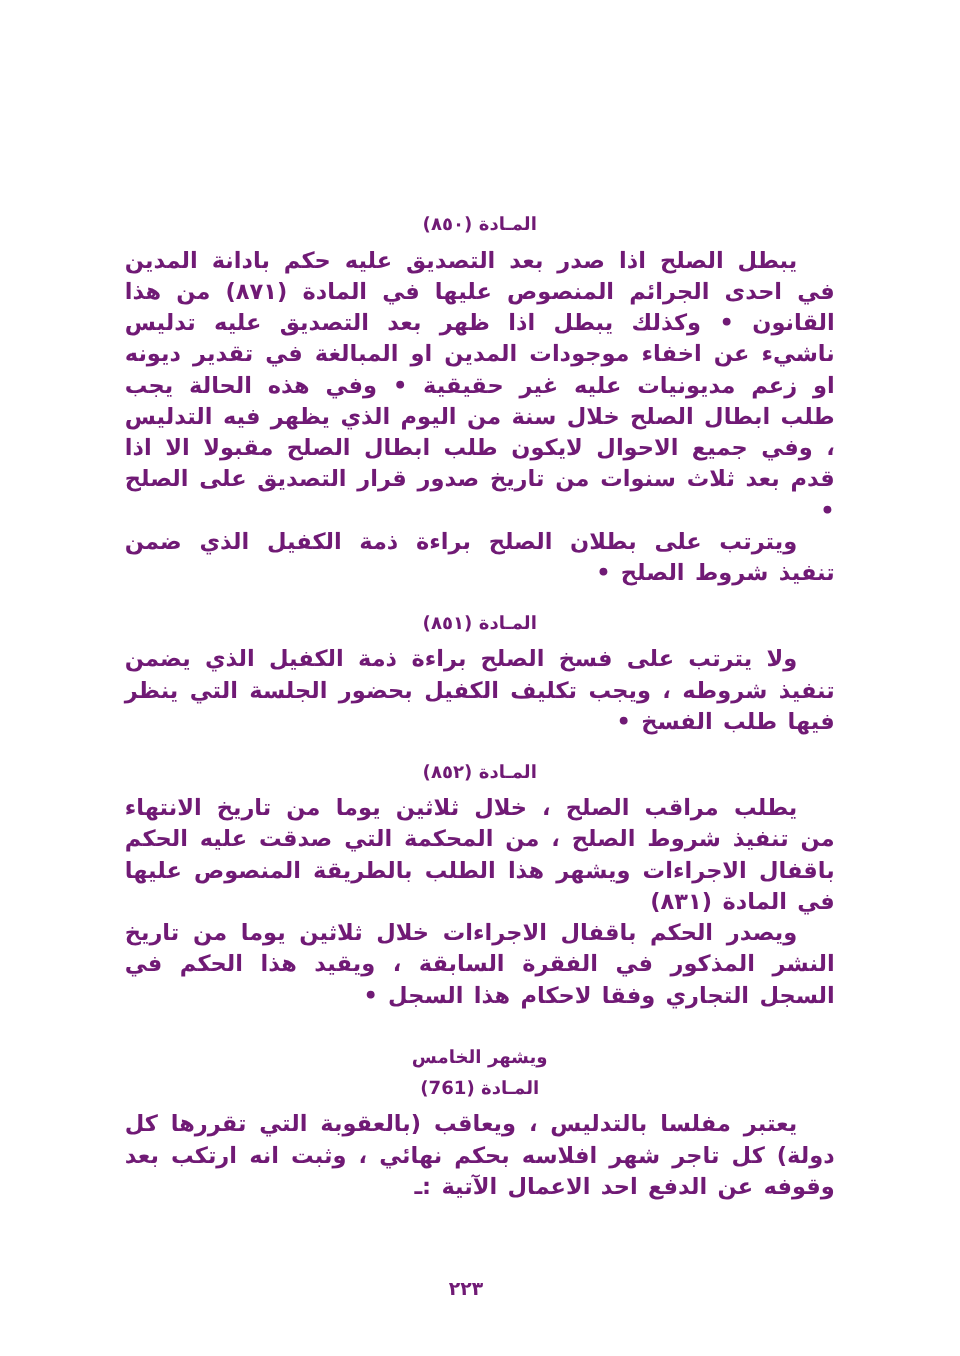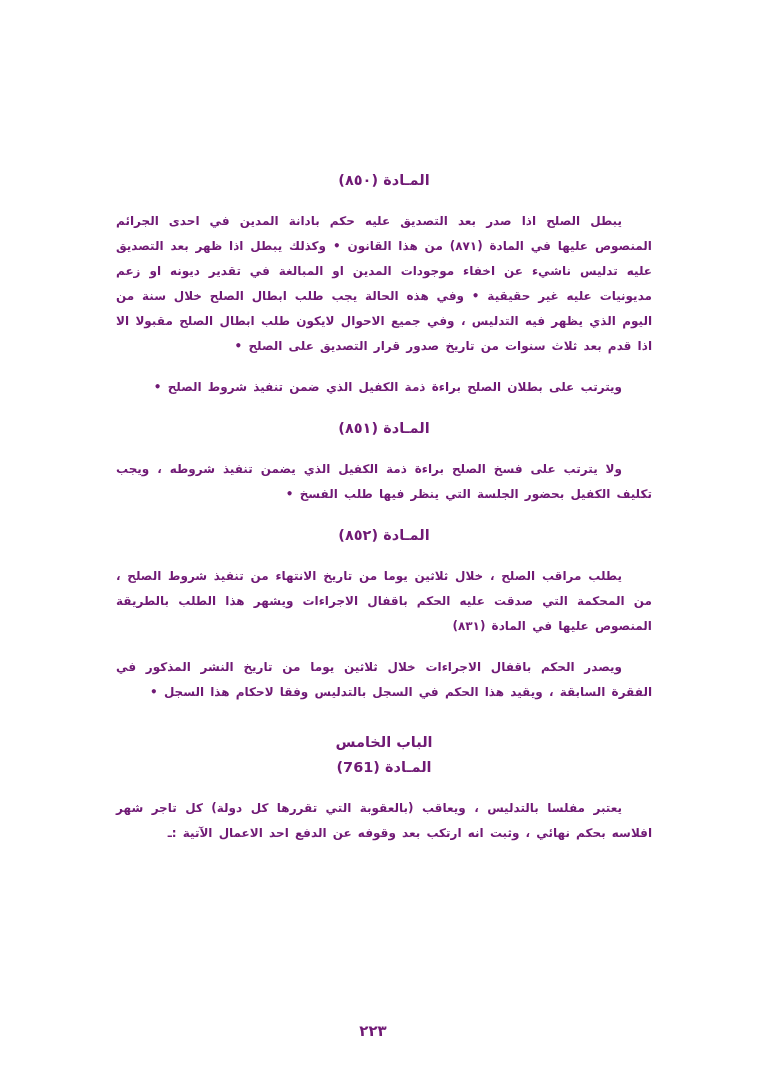--- a/index.html
+++ b/index.html
@@ -28,22 +28,22 @@
     text-align: center;
     font-weight: bold;
     font-size: 14.5px;
     line-height: 25px;
     margin: 0 0 3px 0;
   }
   .article-heading.spaced {
     margin-top: 16px;
   }
   .para {
-    margin: 16px;
-    font-size: 12px;
+    margin: 0;
+    font-size: 18px;
     font-weight: bold;
     line-height: 25px;
     text-align: justify;
     text-indent: 30px;
     word-spacing: 2px;
   }
   .chapter-title, .chapter-subtitle {
     text-align: center;
     font-weight: bold;
     font-size: 14.5px;
@@ -72,23 +72,23 @@
 
     <h3 class="article-heading">المـادة (٨٥٠)</h3>
     <p class="para">يبطل الصلح اذا صدر بعد التصديق عليه حكم بادانة المدين في احدى الجرائم المنصوص عليها في المادة (٨٧١) من هذا القانون • وكذلك يبطل اذا ظهر بعد التصديق عليه تدليس ناشيء عن اخفاء موجودات المدين او المبالغة في تقدير ديونه او زعم مديونيات عليه غير حقيقية • وفي هذه الحالة يجب طلب ابطال الصلح خلال سنة من اليوم الذي يظهر فيه التدليس ، وفي جميع الاحوال لايكون طلب ابطال الصلح مقبولا الا اذا قدم بعد ثلاث سنوات من تاريخ صدور قرار التصديق على الصلح •</p>
     <p class="para">ويترتب على بطلان الصلح براءة ذمة الكفيل الذي ضمن تنفيذ شروط الصلح •</p>
 
     <h3 class="article-heading spaced">المـادة (٨٥١)</h3>
     <p class="para">ولا يترتب على فسخ الصلح براءة ذمة الكفيل الذي يضمن تنفيذ شروطه ، ويجب تكليف الكفيل بحضور الجلسة التي ينظر فيها طلب الفسخ •</p>
 
     <h3 class="article-heading spaced">المـادة (٨٥٢)</h3>
     <p class="para">يطلب مراقب الصلح ، خلال ثلاثين يوما من تاريخ الانتهاء من تنفيذ شروط الصلح ، من المحكمة التي صدقت عليه الحكم باقفال الاجراءات ويشهر هذا الطلب بالطريقة المنصوص عليها في المادة (٨٣١)</p>
-    <p class="para">ويصدر الحكم باقفال الاجراءات خلال ثلاثين يوما من تاريخ النشر المذكور في الفقرة السابقة ، ويقيد هذا الحكم في السجل بالتدليس وفقا لاحكام هذا السجل •</p>
+    <p class="para">ويصدر الحكم باقفال الاجراءات خلال ثلاثين يوما من تاريخ النشر المذكور في الفقرة السابقة ، ويقيد هذا الحكم في السجل التجاري وفقا لاحكام هذا السجل •</p>
 
-    <p class="chapter-title">الباب الخامس</p>
+    <p class="chapter-title">ويشهر الخامس</p>
 
     <h3 class="article-heading">المـادة (761)</h3>
     <p class="para">يعتبر مفلسا بالتدليس ، ويعاقب (بالعقوبة التي تقررها كل دولة) كل تاجر شهر افلاسه بحكم نهائي ، وثبت انه ارتكب بعد وقوفه عن الدفع احد الاعمال الآتية :ـ</p>
 
   </div>
 
   <div class="page-number">٢٢٣</div>
 </div>
 
 </body></html>

